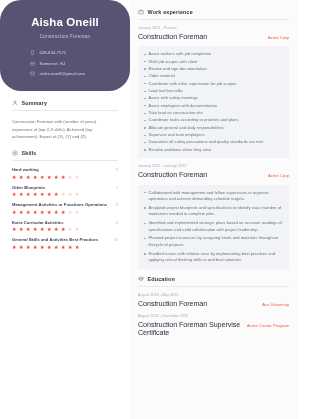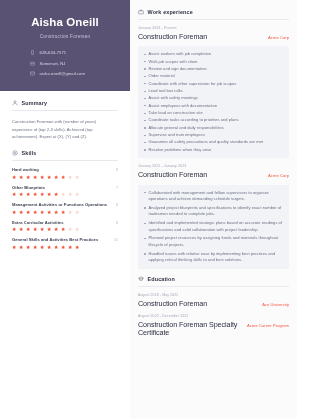--- a/index.html
+++ b/index.html
@@ -8,21 +8,21 @@
     font-family:"Liberation Sans", sans-serif;
     background:#ffffff;
     color:#3c4257;
     font-size:4px;
     -webkit-font-smoothing:antialiased;
   }
   .page { display:flex; width:297px; height:419px; background:#fff; overflow:hidden; }
 
   
   .left { width:130px; flex:0 0 130px; background:#ffffff; display:flex; flex-direction:column; }
-  .hero { background:#595273; color:#fff; padding:16px 12px 14px 12px; }
+  .hero { background:#595273; color:#fff; padding:16px 12px 14px 12px;border-radius:21px; }
   .hero-name { font-size:11.5px; font-weight:700; letter-spacing:.1px; text-align:center; line-height:1.15; }
   .hero-role { font-size:4.6px; color:#c8c3da; text-align:center; margin-top:5px; letter-spacing:.25px; }
   .contacts { margin-top:11px; display:flex; flex-direction:column; gap:5px; align-items:flex-start; padding-left:18px; }
   .contact { display:flex; align-items:center; gap:4px; font-size:4.1px; color:#ded9ec; letter-spacing:.1px; }
   .contact .ic { width:5.5px; height:5.5px; flex:0 0 5.5px; display:flex; align-items:center; justify-content:center; color:#bfb8d6; }
   .contact .ic svg { width:5px; height:5px; display:block; }
 
   .lsec { padding:9px 12px 0 12px; }
   .lsec-head { display:flex; align-items:center; gap:3.5px; }
   .lsec-head .ic { width:6px; height:6px; flex:0 0 6px; color:#6d6a86; }
@@ -497,21 +497,21 @@
           <div class="entry">
             <div class="entry-date">August 2018 - May 2022</div>
             <div class="entry-line">
               <span class="entry-title">Construction Foreman</span>
               <span class="entry-org">Ace University</span>
             </div>
           </div>
           <div class="entry">
             <div class="entry-date">August 2022 - December 2022</div>
             <div class="entry-line">
-              <span class="entry-title">Construction Foreman Specialty Certificate</span>
+              <span class="entry-title">Construction Foreman Supervise Certificate</span>
               <span class="entry-org">Acme Career Program</span>
             </div>
           </div>
         </div>
     </div>
 
   </div>
 </div>
 
 </body></html>

